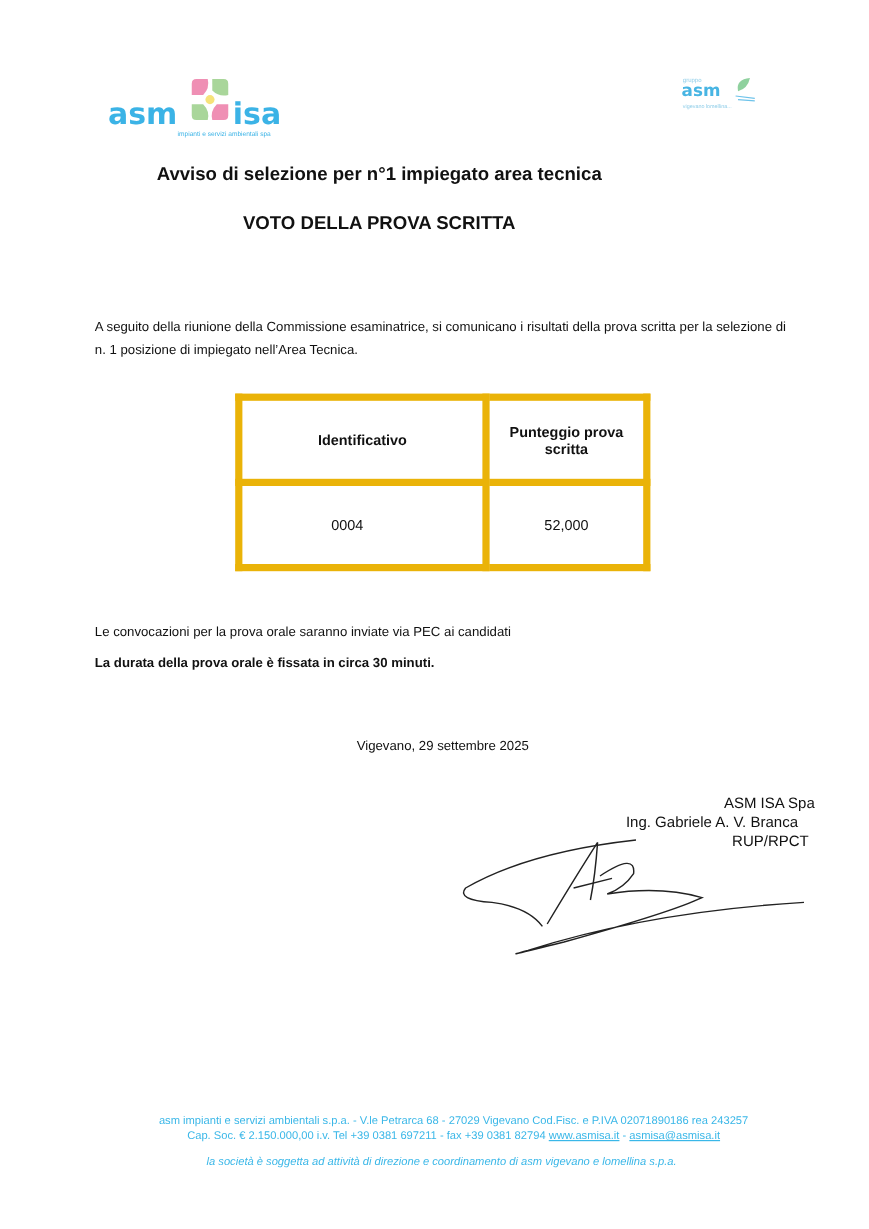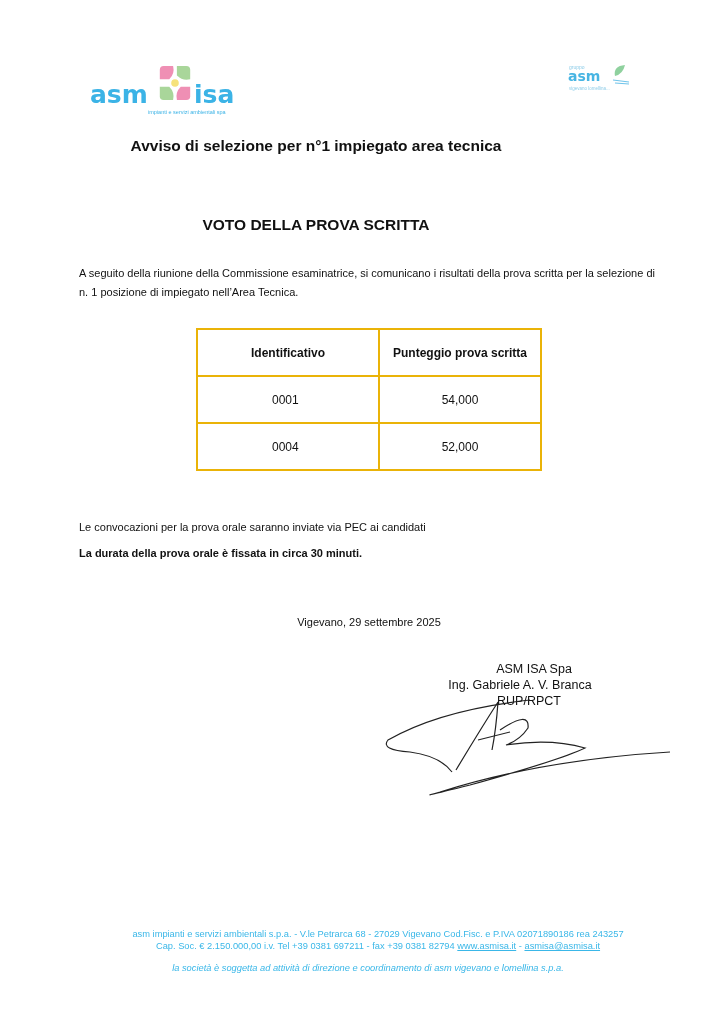--- a/index.html
+++ b/index.html
@@ -20,37 +20,37 @@
     
     #logo-right { left: 567px; top: 64px; width: 70px; height: 36px; }
     #logo-right .gruppo { position: absolute; left: 2px; top: 0px; font-size: 5px; color: #8fcde8; }
     #logo-right .asm2 { position: absolute; left: 1px; top: 4px; font-weight: bold; font-size: 14px;
       color: #48b5e3; font-family: "DejaVu Sans", sans-serif; }
     #logo-right .sub { position: absolute; left: 2px; top: 22px; font-size: 4.5px; color: #8fcde8; white-space: nowrap; }
     #logo-right .leaf { position: absolute; left: 42px; top: 0px; width: 24px; height: 22px; }
 
     .title { left: 0; width: 632px; text-align: center; font-weight: bold; font-size: 15.5px; }
     #doc-title { top: 137px; }
-    #doc-subtitle { top: 178px; margin-top: 38px; }
+    #doc-subtitle { top: 178px; }
 
     .para { left: 79px; width: 580px; font-size: 11px; line-height: 19px; }
     #intro { top: 264px; }
 
     table#scores { position: absolute; left: 196px; top: 328px; width: 346px; border-collapse: collapse;
       font-size: 12px; }
-    #scores th, #scores td { border: 2px solid #eab308; height: 37px; padding: 4px; text-align: center; }
+    #scores th, #scores td { border: 6px solid #eab308; height: 37px; padding: 14px; text-align: center; }
     #scores th { font-weight: bold; }
     #scores td.id { text-align: left; padding-left: 74px; }
     #scores .c1 { width: 172px; }
 
     #convocazioni { top: 518px; }
     #durata { top: 544px; font-weight: bold; }
     #place-date { top: 613px; text-align: center; }
 
-    .sig-line { left: 380px; width: 290px; text-align: center; font-size: 12.5px; line-height: 16px; }
+    .sig-line { left: 380px; width: 290px; text-align: right; font-size: 12.5px; line-height: 16px; }
     #sig-company { top: 661px; left: 389px; }
     #sig-name { top: 677px; left: 375px; }
     #sig-role { top: 693px; left: 384px; }
     #signature { left: 380px; top: 690px; width: 340px; height: 110px; }
 
     .footer { left: 0; width: 724px; text-align: center; color: #3ab7e8; font-size: 9.3px; line-height: 12px; }
     #footer-line1 { top: 928px; left: 16px; }
     #footer-line2 { top: 940px; left: 16px; }
     #footer-line2 a { color: #3ab7e8; text-decoration: underline; }
     #footer-note { top: 962px; font-style: italic; left: 6px; }
@@ -88,24 +88,20 @@
 
 <table id="scores">
   <thead>
     <tr>
       <th class="c1">Identificativo</th>
       <th>Punteggio prova scritta</th>
     </tr>
   </thead>
   <tbody>
     <tr>
-      <td class="id">0001</td>
-      <td>54,000</td>
-    </tr>
-    <tr>
       <td class="id">0004</td>
       <td>52,000</td>
     </tr>
   </tbody>
 </table>
 
 <div id="convocazioni" class="abs para">Le convocazioni per la prova orale saranno inviate via PEC ai candidati</div>
 <div id="durata" class="abs para">La durata della prova orale è fissata in circa 30 minuti.</div>
 <div id="place-date" class="abs para">Vigevano, 29 settembre 2025</div>
 

